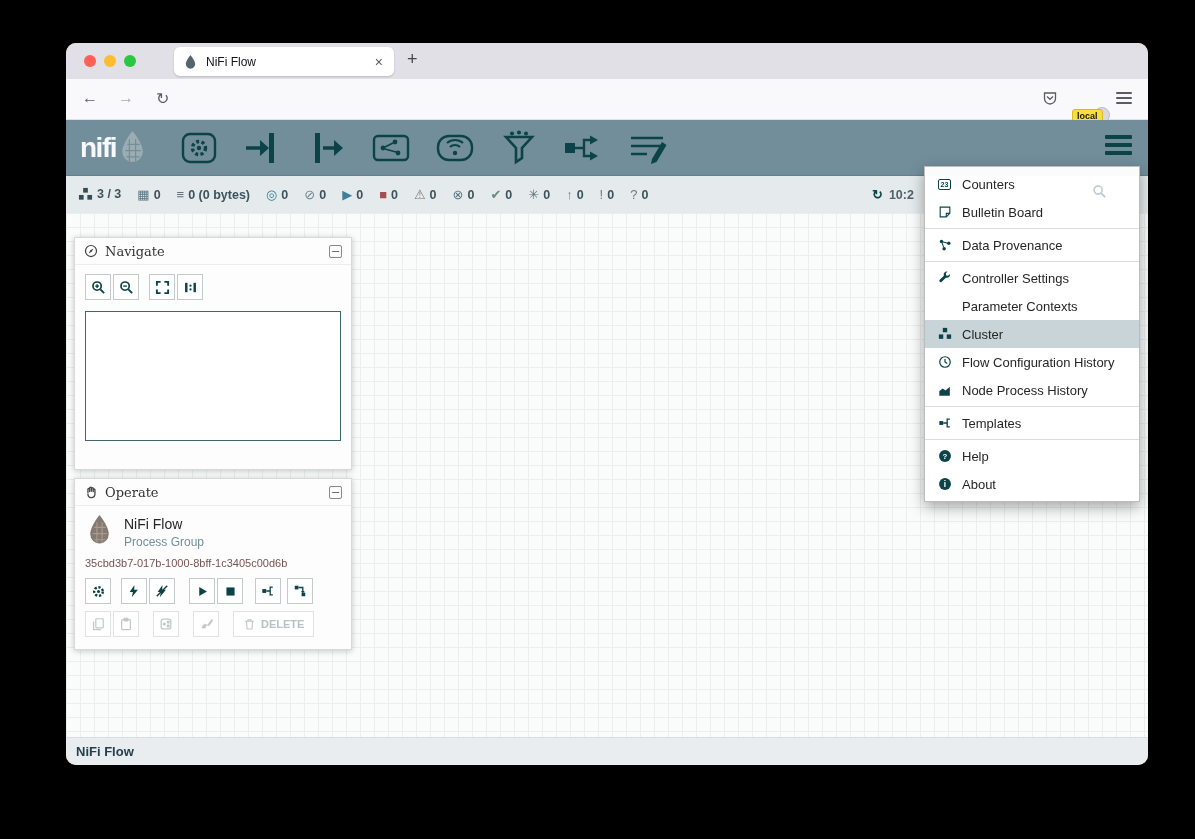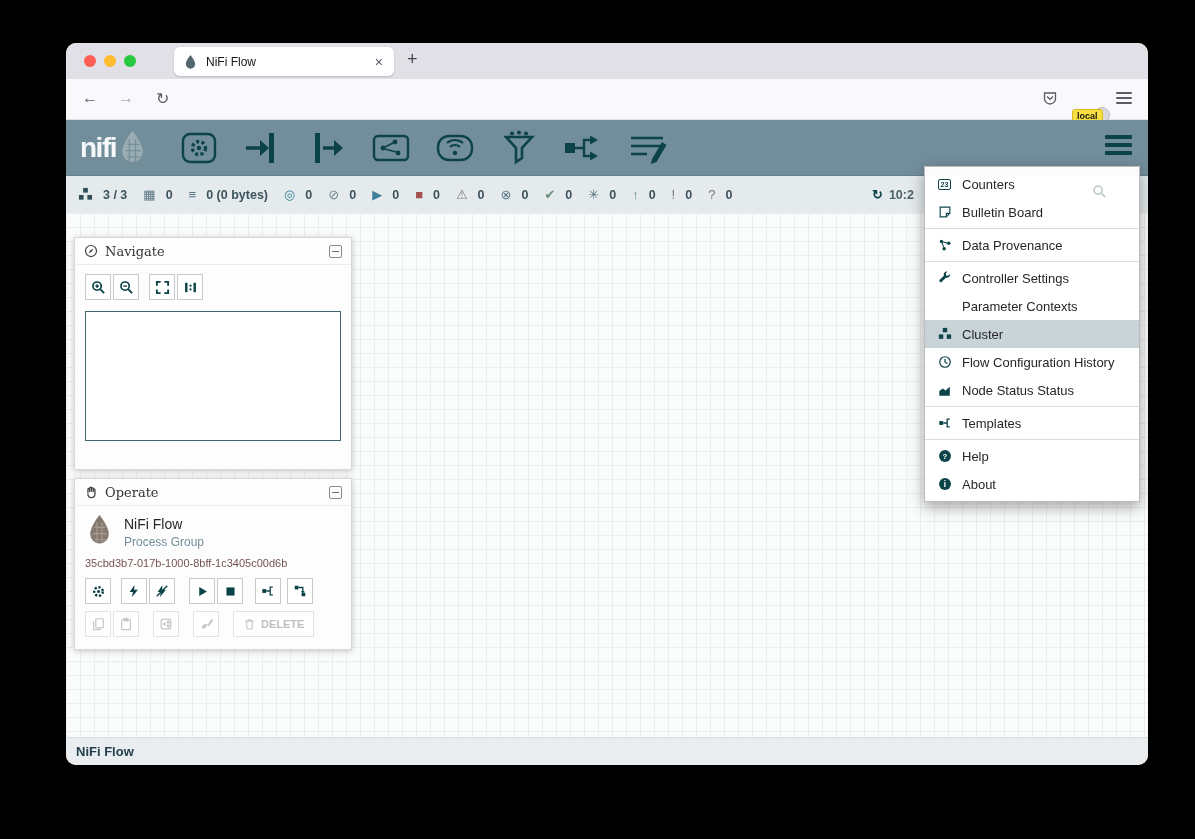--- a/index.html
+++ b/index.html
@@ -50,21 +50,21 @@
   .logo-text { font-size:28px; font-weight:bold; color:#f6f8f9; letter-spacing:-1.5px; line-height:1; }
   .logo-drop { margin-left:3px; display:inline-flex; }
   .tools { display:flex; gap:18px; margin-left:30px; align-items:center; }
   .tool { width:46px; height:40px; display:flex; align-items:center; justify-content:center; cursor:grab; }
   .nifi-burger { position:absolute; right:16px; top:15px; width:27px; }
   .nifi-burger i { display:block; height:4px; background:#0c4348; margin-bottom:4px; border-radius:1px; }
 
   .statusbar { position:absolute; top:56px; left:0; right:0; height:37px; background:#e5eaed;
                display:flex; align-items:center; gap:16px; padding-left:12px;
                font-size:12.5px; font-weight:bold; color:#3c535d; }
-  .st { display:flex; align-items:center; gap:10px; white-space:nowrap; }
+  .st { display:flex; gap:4px; white-space:nowrap; }
   .sti { font-size:13px; line-height:1; font-weight:normal; }
   .c-grid,.c-list,.c-kill,.c-ast{color:#587580}
   .c-trans{color:#2f7e93}.c-notrans{color:#6c838d}
   .c-run{color:#3e7f9b}.c-stop{color:#a25050}
   .c-warn,.c-ex,.c-q{color:#777777}
   .c-check,.c-up{color:#688c75}
   .st-refresh { position:absolute; left:806px; display:flex; gap:6px; align-items:center; }
   .st-refresh .sti { color:#0c4348; font-weight:bold; }
   .st-refresh .t { color:#4d626b; }
 
@@ -524,21 +524,21 @@
             </svg>
         </span>
         <span>Flow Configuration History</span>
       </div>
       <div class="m-item">
         <span class="mi">
           <svg viewBox="0 0 16 16" width="14" height="14">
               <path d="M1.5 14.5V9.2l4-3 3 2.5 5-4.5v10.3z" fill="#0c4348"></path>
             </svg>
         </span>
-        <span>Node Status Status</span>
+        <span>Node Process History</span>
       </div>
       <div class="m-sep"></div>
       <div class="m-item">
         <span class="mi">
           <svg viewBox="0 0 16 16" width="14" height="14">
               <rect x="1.5" y="5.8" width="4.4" height="4.4" fill="#0c4348"></rect>
               <path d="M6 8h4.5V3.5h3M10.5 8v4.5h3" fill="none" stroke="#0c4348" stroke-width="1.5"></path>
             </svg>
         </span>
         <span>Templates</span>

